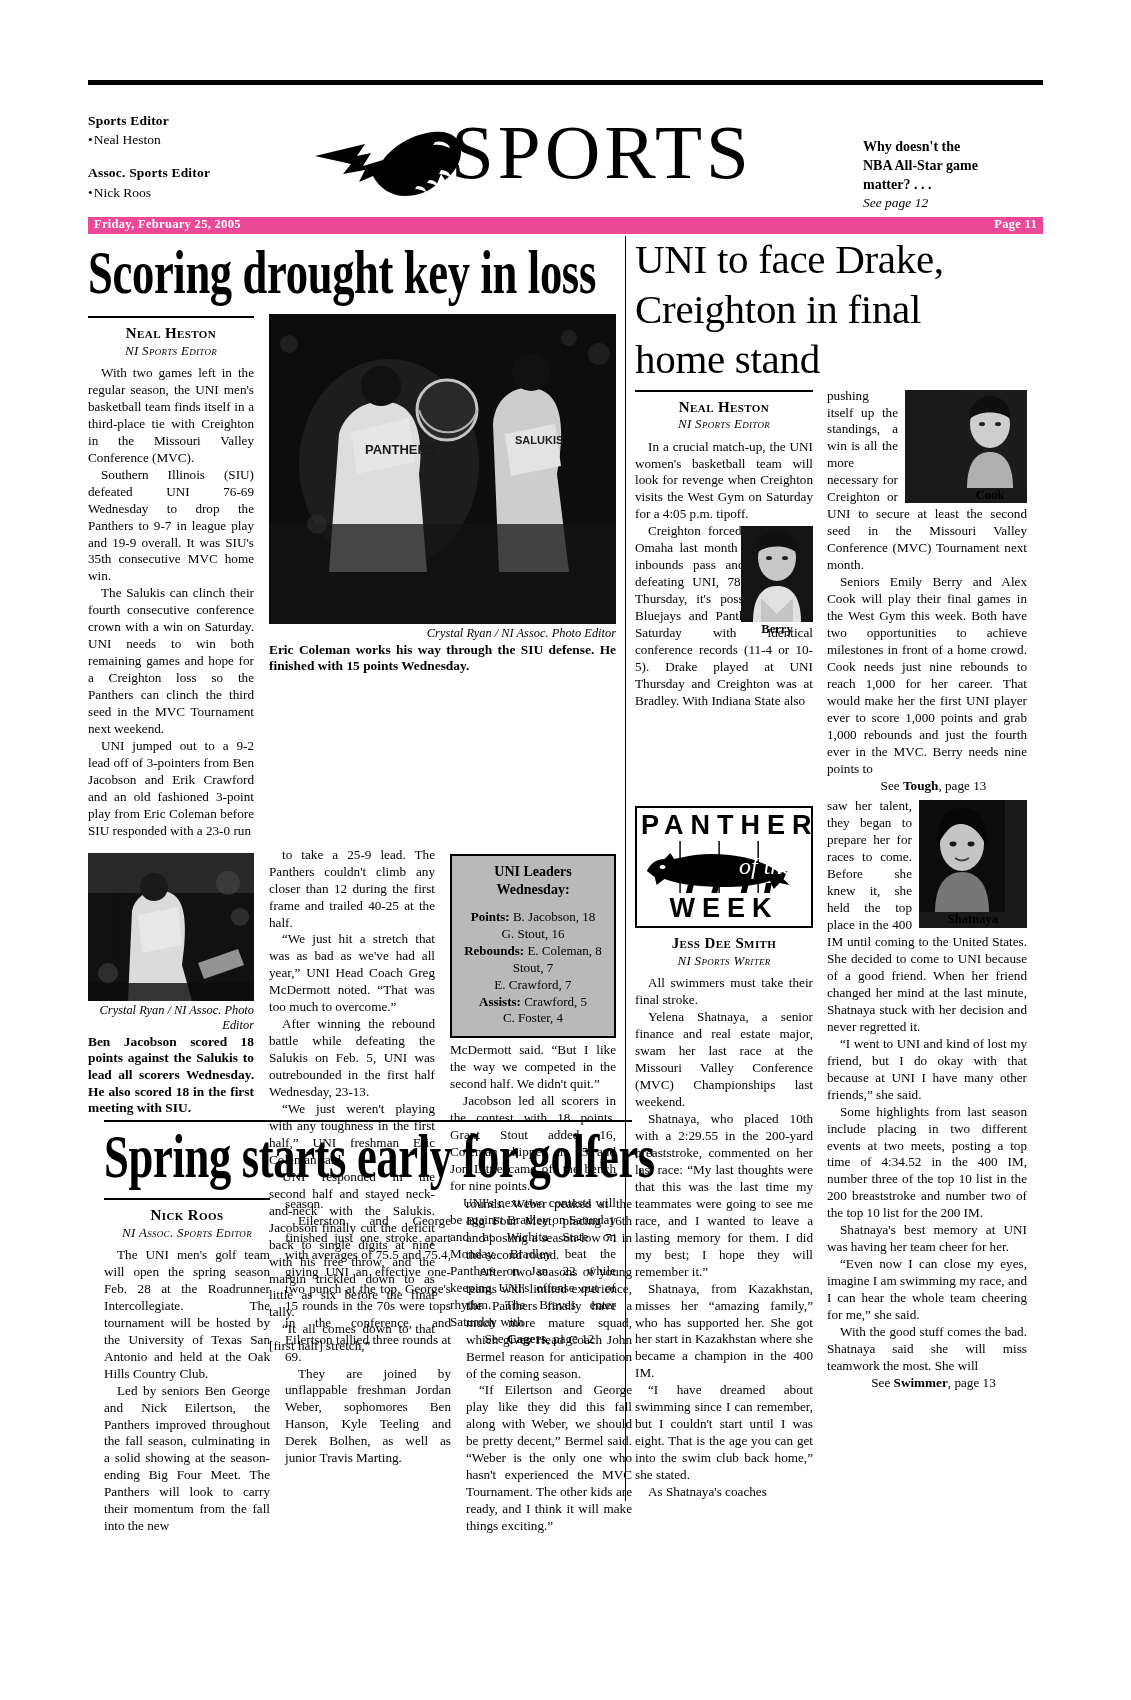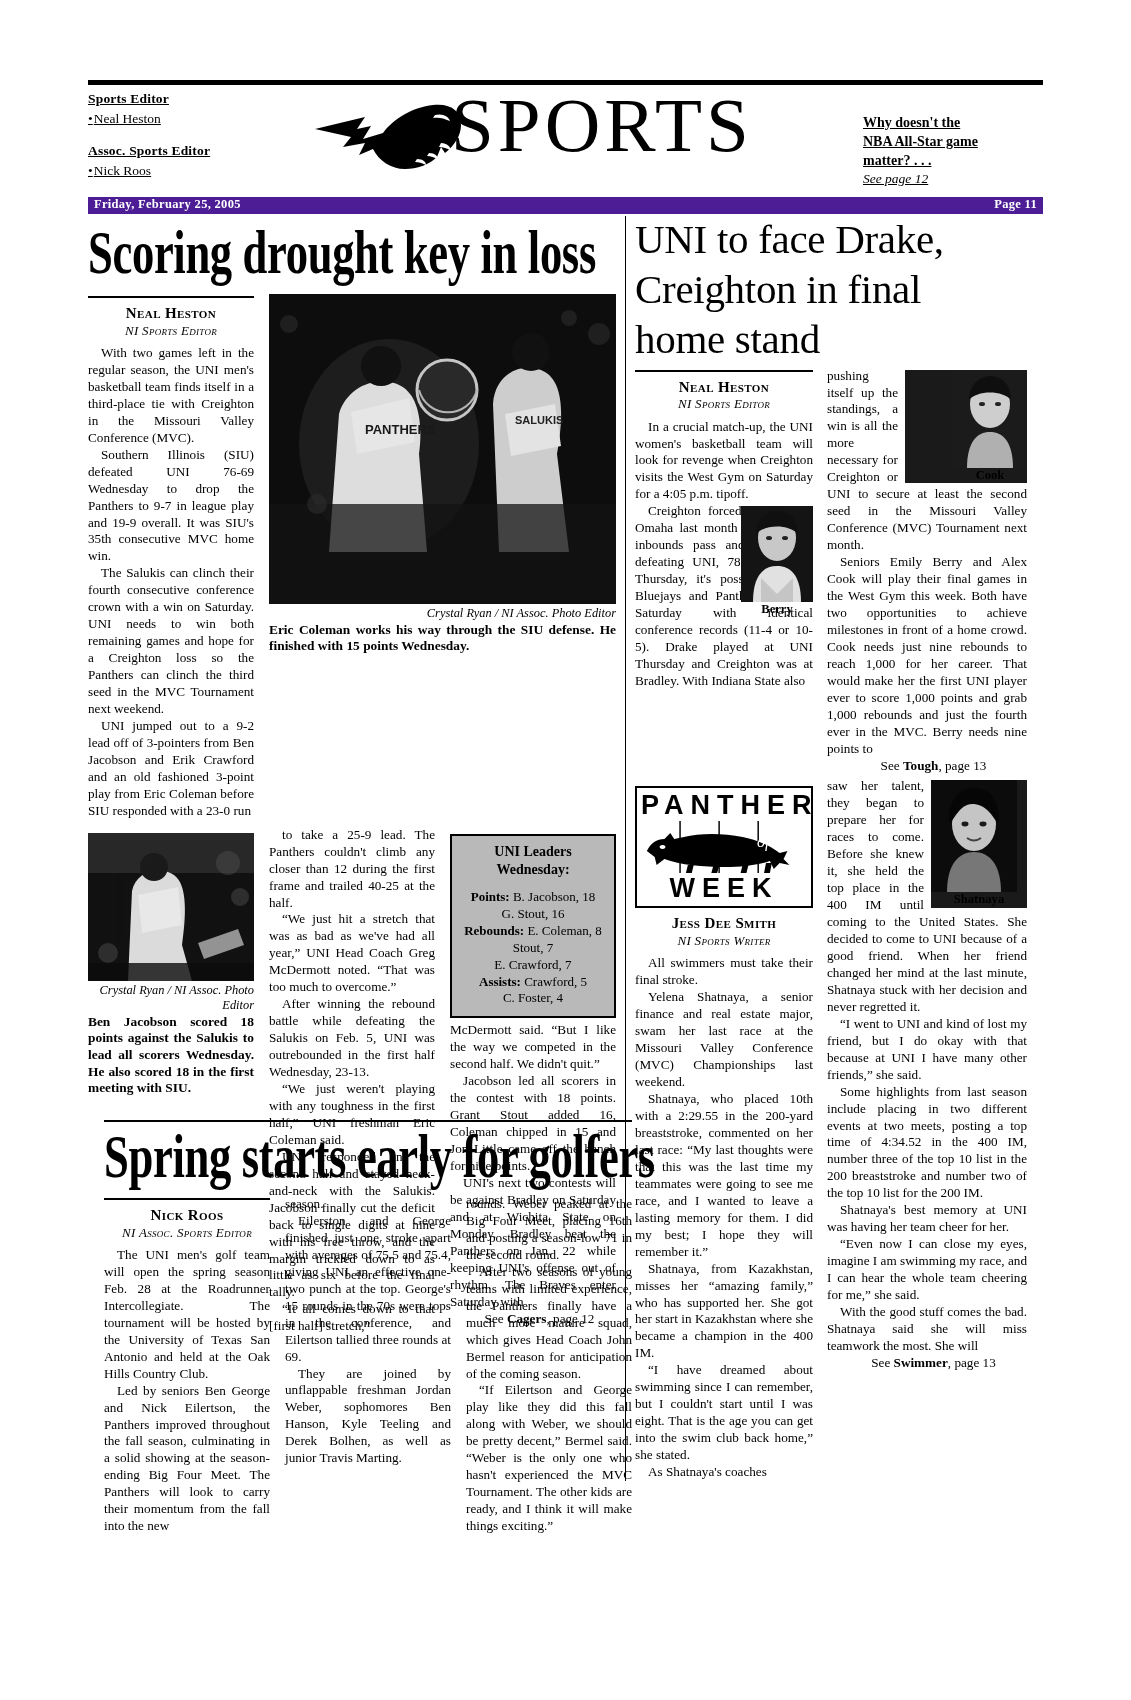--- a/index.html
+++ b/index.html
@@ -7,38 +7,38 @@
     width:1131px; height:1700px;
     font-family:"Liberation Serif", serif;
     color:#000;
     position:relative;
     overflow:hidden;
   }
   .page { position:absolute; left:88px; top:80px; width:955px; }
 
   
   .rule-thick { height:5px; background:#000; }
-  .masthead { display:flex; align-items:flex-start; height:108px; padding-top:4px;text-decoration:underline; }
+  .masthead { display:flex; align-items:center; height:108px; padding-top:24px; }
   .mh-left { width:215px; font-size:13.5px; line-height:1.45; }
   .mh-left .ed-title { font-weight:bold; letter-spacing:.2px; }
   .mh-left .ed-name { margin-bottom:13px; }
   .mh-left .ed-name::before { content:"\2022"; margin-right:1px; }
   .mh-center { flex:1; position:relative; height:95px; }
   .mh-wordmark {
     position:absolute; left:148px; top:-2px;
     font-family:"Liberation Serif", serif;
     font-size:77px; letter-spacing:4px; line-height:1;
   }
   .panther-logo { position:absolute; left:10px; top:10px; width:150px; height:72px; }
   .mh-right { width:180px; font-size:14px; line-height:1.36; font-weight:bold; padding-top:24px; }
   .mh-right .teaser-see { font-weight:normal; font-style:italic; font-size:13.5px; }
 
   
   .datebar {
-    background:#4c1d95; color:#fff; height:17px;
+    background:#ec4899; color:#fff; height:17px;
     display:flex; align-items:center; justify-content:space-between;
     padding:0 6px; font-size:12.5px; font-weight:bold;
     letter-spacing:.3px; margin-bottom:2px;
   }
   .datebar span { position:relative; top:-1px; }
 
   
   .deck { display:flex; }
   .left-deck { width:528px; }
   .vrule { width:1px; background:#000; margin:0 9px; }
@@ -90,21 +90,21 @@
   
   .potw { border:2px solid #000; padding:4px; margin:8px 0 6px; }
   .potw-word {
     font-family:"Liberation Sans", sans-serif;
     font-weight:bold; font-size:27px; letter-spacing:7px;
     text-align:center; line-height:1;
   }
   .potw-art { position:relative; height:52px; margin:2px 0; overflow:hidden; }
   .potw-of {
     position:absolute; right:14px; top:12px;
-    font-style:italic; font-size:16px; color:#fff; z-index:3;
+    font-style:italic; font-size:24px; color:#fff; z-index:3;
     font-family:"Liberation Serif", serif;
   }
 
   
   .mug { float:right; margin:2px 0 2px 7px; background:#1a1a1a; }
   .mug-cap { font-weight:bold; font-size:12.6px; text-align:center; line-height:1.2; }
 
   .three { display:flex; }
   .three > .c { width:166px; }
   .three > .gap { width:15px; }
@@ -377,21 +377,21 @@
             <p>Shatnaya, from Kazakhstan, misses her “amazing family,” who has supported her. She got her start in Kazakhstan where she became a champion in the 400 IM.</p>
             <p>“I have dreamed about swimming since I can remember, but I couldn't start until I was eight. That is the age you can get into the swim club back home,” she stated.</p>
             <p>As Shatnaya's coaches</p>
           </div>
         </div>
 
         <div style="width:14px;"></div>
 
         <div style="width:200px;" class="col">
           <div style="overflow:hidden;">
-            <div class="mug" style="width:96px;">
+            <div class="mug" style="width:108px;">
               <div class="photo" style="height:112px; width:86px;">
                 <svg class="photo-grain" viewBox="0 0 86 112" preserveAspectRatio="none">
                   <rect width="86" height="112" fill="#0c0c0c"></rect>
                   <ellipse cx="43" cy="44" rx="22" ry="27" fill="#cfcfcf"></ellipse>
                   <path d="M16 112 C16 84 28 72 43 72 C58 72 70 84 70 112 Z" fill="#7d7d7d"></path>
                   <path d="M18 40 C18 16 32 8 43 8 C56 8 68 16 68 40 C66 50 62 26 43 24 C26 22 20 50 18 40 Z" fill="#060606"></path>
                   <ellipse cx="34" cy="44" rx="3.5" ry="2.4" fill="#1a1a1a"></ellipse>
                   <ellipse cx="52" cy="44" rx="3.5" ry="2.4" fill="#1a1a1a"></ellipse>
                   <path d="M36 58 Q43 63 50 58" stroke="#444" stroke-width="2" fill="none"></path>
                 </svg>

